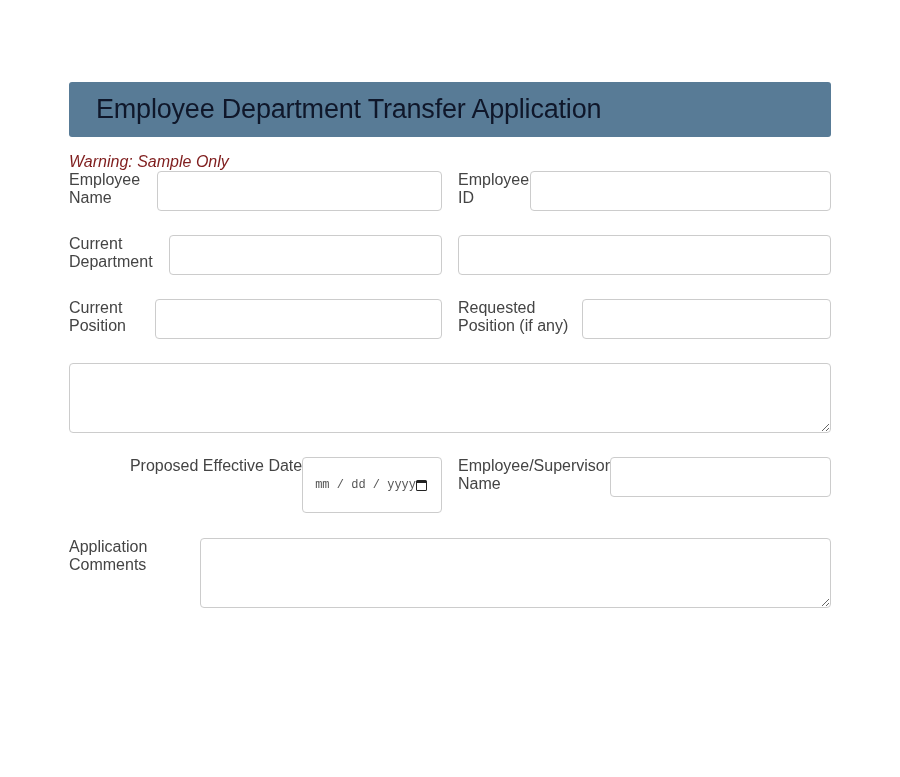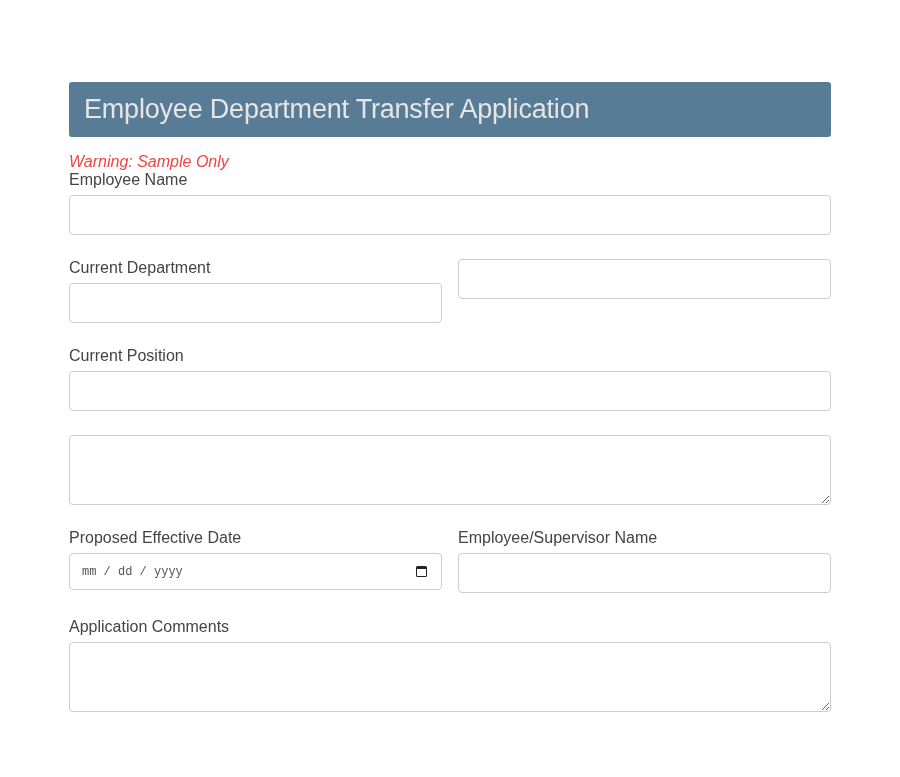--- a/index.html
+++ b/index.html
@@ -20,42 +20,43 @@
     }
     .header {
       background: #587b96;
       border-radius: 3px;
       height: 55px;
       display: flex;
       align-items: center;
       padding-left: 15px;
     }
     .header h1 {
-      margin: 0;
-      color: #e5e5e5;
+      margin: 12px;
+      color: #0f172a;
       font-size: 27px;
       font-weight: normal;
       letter-spacing: -0.2px;
     }
     .warning {
       margin-top: 16px;
-      color: #ef4444;
+      color: #7f1d1d;
       font-style: italic;
       font-size: 16px;
       line-height: 18px;
       height: 18px;
     }
     .row {
       display: flex;
       gap: 16px;
     }
     .field {
       flex: 1;
       display: flex;
-      flex-direction: column;
+      flex-direction: row;
+      justify-content: flex-end;
     }
     .label {
       color: #444444;
       font-size: 16px;
       line-height: 18px;
       height: 18px;
       margin-bottom: 6px;
     }
     .input {
       height: 40px;
@@ -76,21 +77,21 @@
       width: 100%;
       resize: vertical;
       font-family: "Liberation Sans", sans-serif;
       font-size: 14px;
       padding: 8px 12px;
       outline: none;
       display: block;
     }
     .date-wrap {
       position: relative;
-      height: 37px;
+      height: 56px;
       border: 1px solid #cccccc;
       border-radius: 4px;
       background: #ffffff;
       display: flex;
       align-items: center;
       padding: 0 12px;
     }
     .date-text {
       font-family: "Liberation Mono", monospace;
       font-size: 12px;
@@ -115,37 +116,45 @@
     <h1>Employee Department Transfer Application</h1>
   </div>
 
   <div class="warning">Warning: Sample Only</div>
 
   <div class="row">
     <div class="field">
       <label class="label">Employee Name</label>
       <input class="input" type="text" value="" style="">
     </div>
+    <div class="field">
+      <label class="label">Employee ID</label>
+      <input class="input" type="text" value="" style="">
+    </div>
   </div>
   <div class="gap-after-input"></div>
 
   <div class="row">
     <div class="field">
       <label class="label">Current Department</label>
       <input class="input" type="text" value="" style="">
     </div>
     <div class="field">
       <input class="input" type="text" value="" style="">
     </div>
   </div>
   <div class="gap-after-input"></div>
 
   <div class="row">
     <div class="field">
       <label class="label">Current Position</label>
+      <input class="input" type="text" value="" style="">
+    </div>
+    <div class="field">
+      <label class="label">Requested Position (if any)</label>
       <input class="input" type="text" value="" style="">
     </div>
   </div>
   <div class="gap-after-input"></div>
 
   <div class="field">
     <textarea class="textarea" style=""></textarea>
   </div>
   <div class="gap-after-input" style="height:24px;"></div>
 

